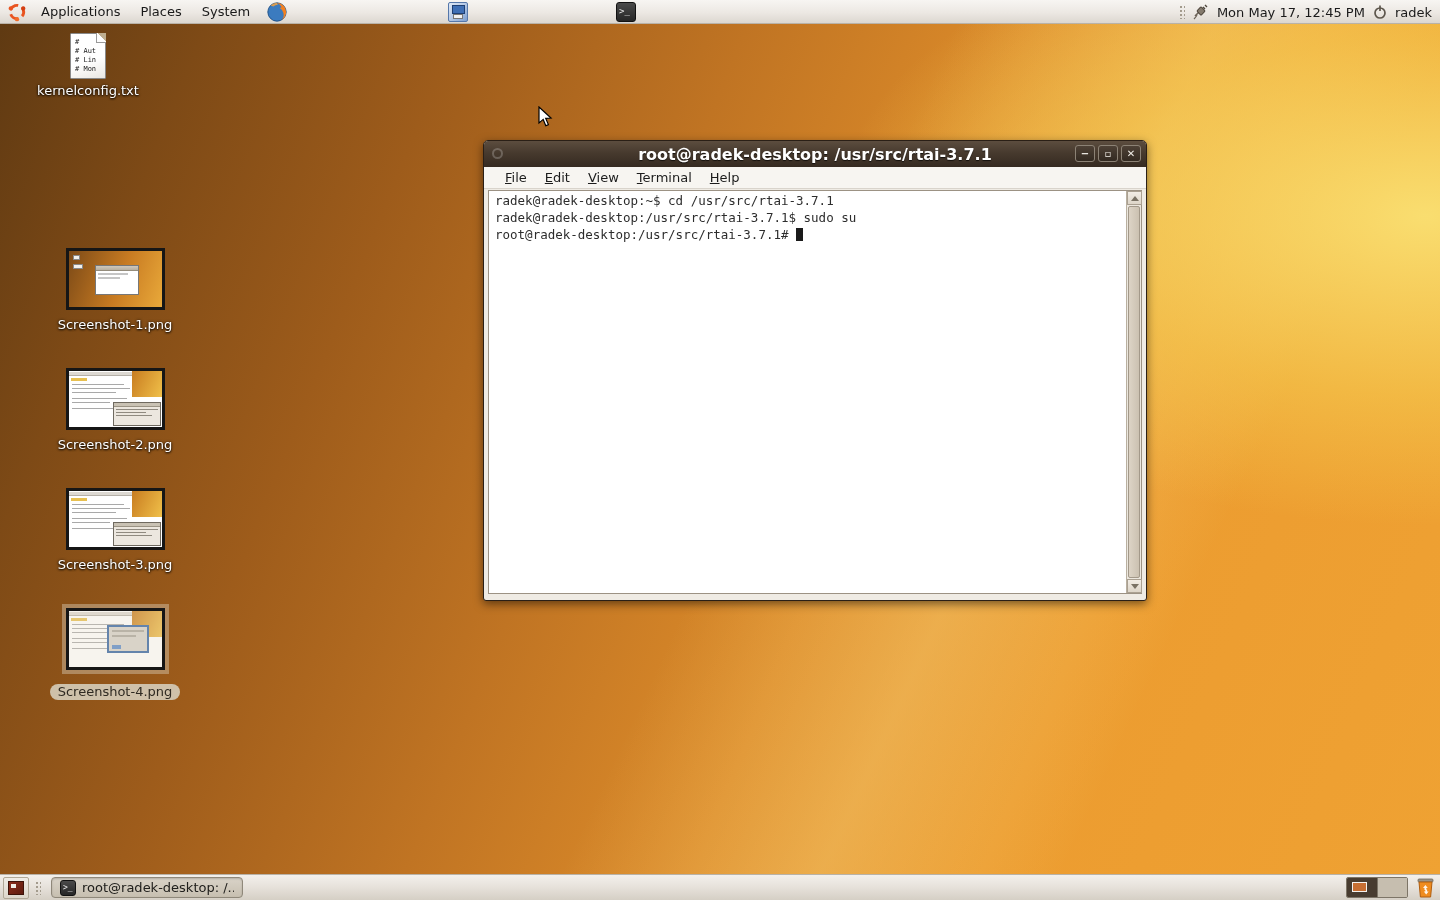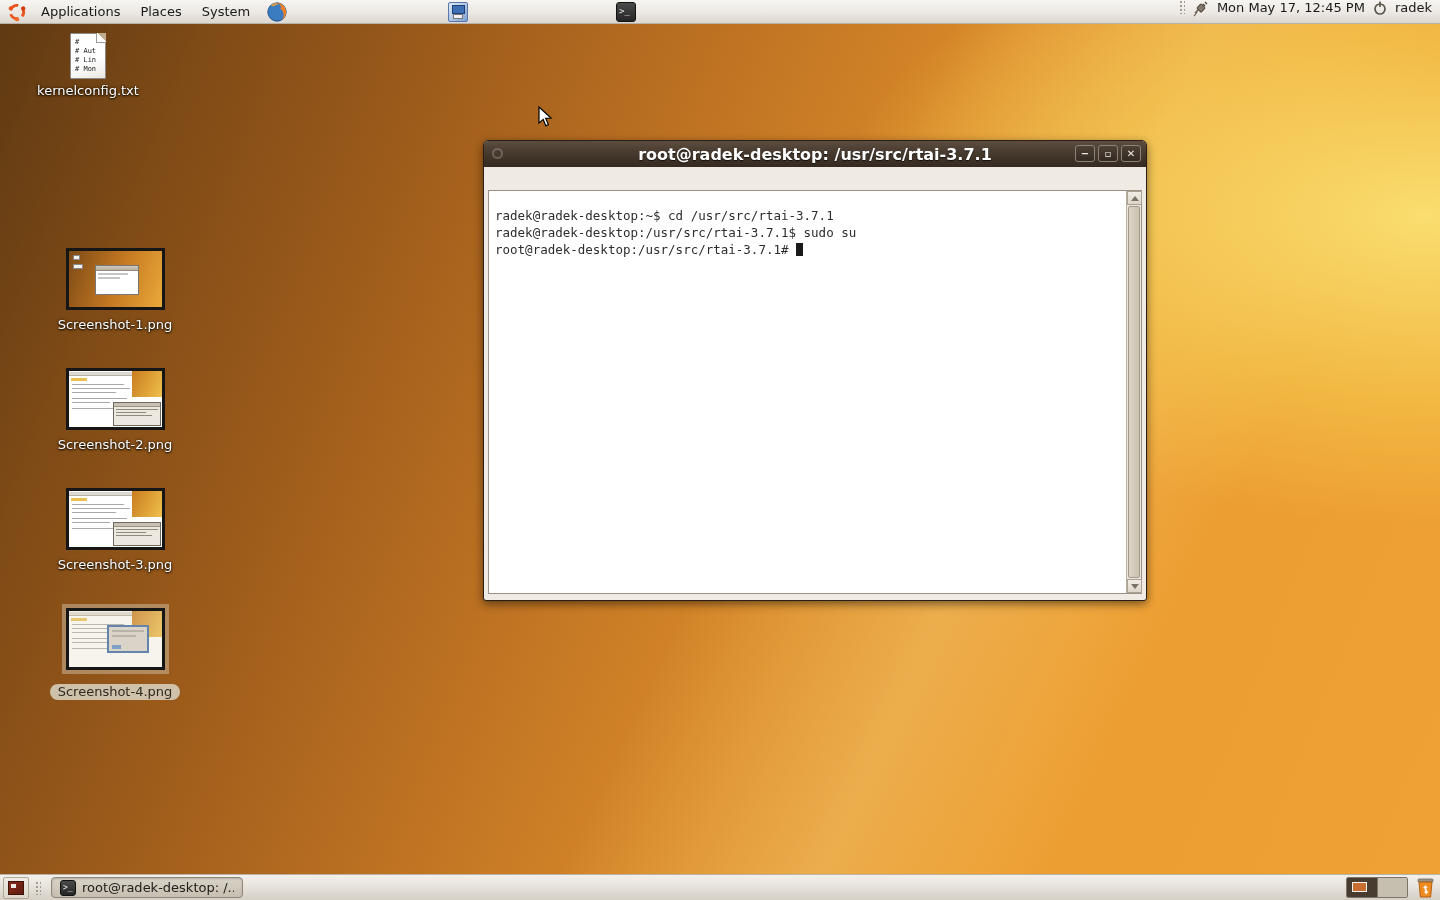--- a/index.html
+++ b/index.html
@@ -16,21 +16,21 @@
 
   
   .top-panel {
     position:absolute; top:0; left:0; width:1440px; height:24px;
     background:linear-gradient(to bottom,#f7f5f2 0%,#ece8e3 55%,#dcd7d0 100%);
     border-bottom:1px solid #b9b2a7;
     display:flex; align-items:center; font-size:13px; color:#1a1a1a;
   }
   .menu-word { padding:0 10px; line-height:23px; cursor:default; }
   .panel-icon { width:20px; height:20px; display:inline-block; position:relative; }
-  .top-right { position:absolute; right:8px; top:0; height:24px; display:flex; align-items:flex-start; gap:7px; }
+  .top-right { position:absolute; right:8px; top:0; height:24px; display:flex; align-items:center; gap:7px; }
   .grip { width:6px; height:14px;
     background-image:radial-gradient(circle,#a39b8d 1px,transparent 1.3px);
     background-size:4px 4px; }
   .clock-text,.user-text { font-size:13px; color:#1a1a1a; white-space:nowrap; }
 
   
   .cof { width:20px; height:20px; margin-left:7px; margin-right:4px; position:relative; }
   .cof svg { width:20px; height:20px; }
 
   
@@ -107,21 +107,21 @@
   .win-btn { width:20px; height:17px; background:linear-gradient(to bottom,#4e4136,#332a21);
     border:1px solid #8c8275; border-radius:3px; color:#f2efe9; font-size:10px; line-height:15px;
     text-align:center; font-weight:bold; cursor:default; }
   .menubar { height:22px; background:#f7f5f1; border-bottom:1px solid #d9d4cc;
     display:flex; align-items:center; padding-left:12px; }
   .menu-item { display:inline-block; font-size:13px; color:#1c1c1c; padding:0 9px; line-height:21px; }
   .menu-item::first-letter { text-decoration:underline; }
 
   .term-body { position:absolute; left:4px; right:4px; top:49px; bottom:6px; display:flex;
     border:1px solid #9c9284; background:#fff; }
-  .term-text { flex:1; padding:16px 6px; font-family:"DejaVu Sans Mono","Liberation Mono",monospace;
+  .term-text { flex:1; padding:1px 6px; font-family:"DejaVu Sans Mono","Liberation Mono",monospace;
     font-size:12.5px; line-height:17px; color:#2d2d2d; white-space:pre; overflow:hidden; }
   .cursor-block { display:inline-block; width:7px; height:13px; background:#1a1a1a; vertical-align:-2px; }
 
   .scrollbar { width:15px; background:#ece7de; border-left:1px solid #b9b0a0; position:relative; }
   .sb-btn { position:absolute; left:0; width:15px; height:14px;
     background:linear-gradient(to bottom,#f2ede5,#ddd5c8); border:1px solid #aaa091; }
   .sb-up { top:0; } .sb-down { bottom:0; }
   .sb-arrow { width:0; height:0; margin:4px auto 0; border-left:4px solid transparent; border-right:4px solid transparent; }
   .sb-up .sb-arrow { border-bottom:5px solid #7a7264; }
   .sb-down .sb-arrow { border-top:5px solid #7a7264; }
@@ -299,20 +299,27 @@
   <div class="window">
     <div class="titlebar">
       <span class="wm-circle"></span>
       <span class="title-text">root@radek-desktop: /usr/src/rtai-3.7.1</span>
       <span class="win-btns">
         <span class="win-btn">−</span>
         <span class="win-btn">▫</span>
         <span class="win-btn">✕</span>
       </span>
     </div>
+    <div class="menubar">
+      <span class="menu-item">File</span>
+      <span class="menu-item">Edit</span>
+      <span class="menu-item">View</span>
+      <span class="menu-item">Terminal</span>
+      <span class="menu-item">Help</span>
+    </div>
     <div class="term-body">
       <div class="term-text"><div>radek@radek-desktop:~$ cd /usr/src/rtai-3.7.1</div><div>radek@radek-desktop:/usr/src/rtai-3.7.1$ sudo su</div><div><span>root@radek-desktop:/usr/src/rtai-3.7.1# </span><span class="cursor-block"></span></div></div>
       <div class="scrollbar">
         <div class="sb-btn sb-up">
             <div class="sb-arrow"></div>
           </div>
         <div class="sb-thumb"></div>
         <div class="sb-btn sb-down">
             <div class="sb-arrow"></div>
           </div>

